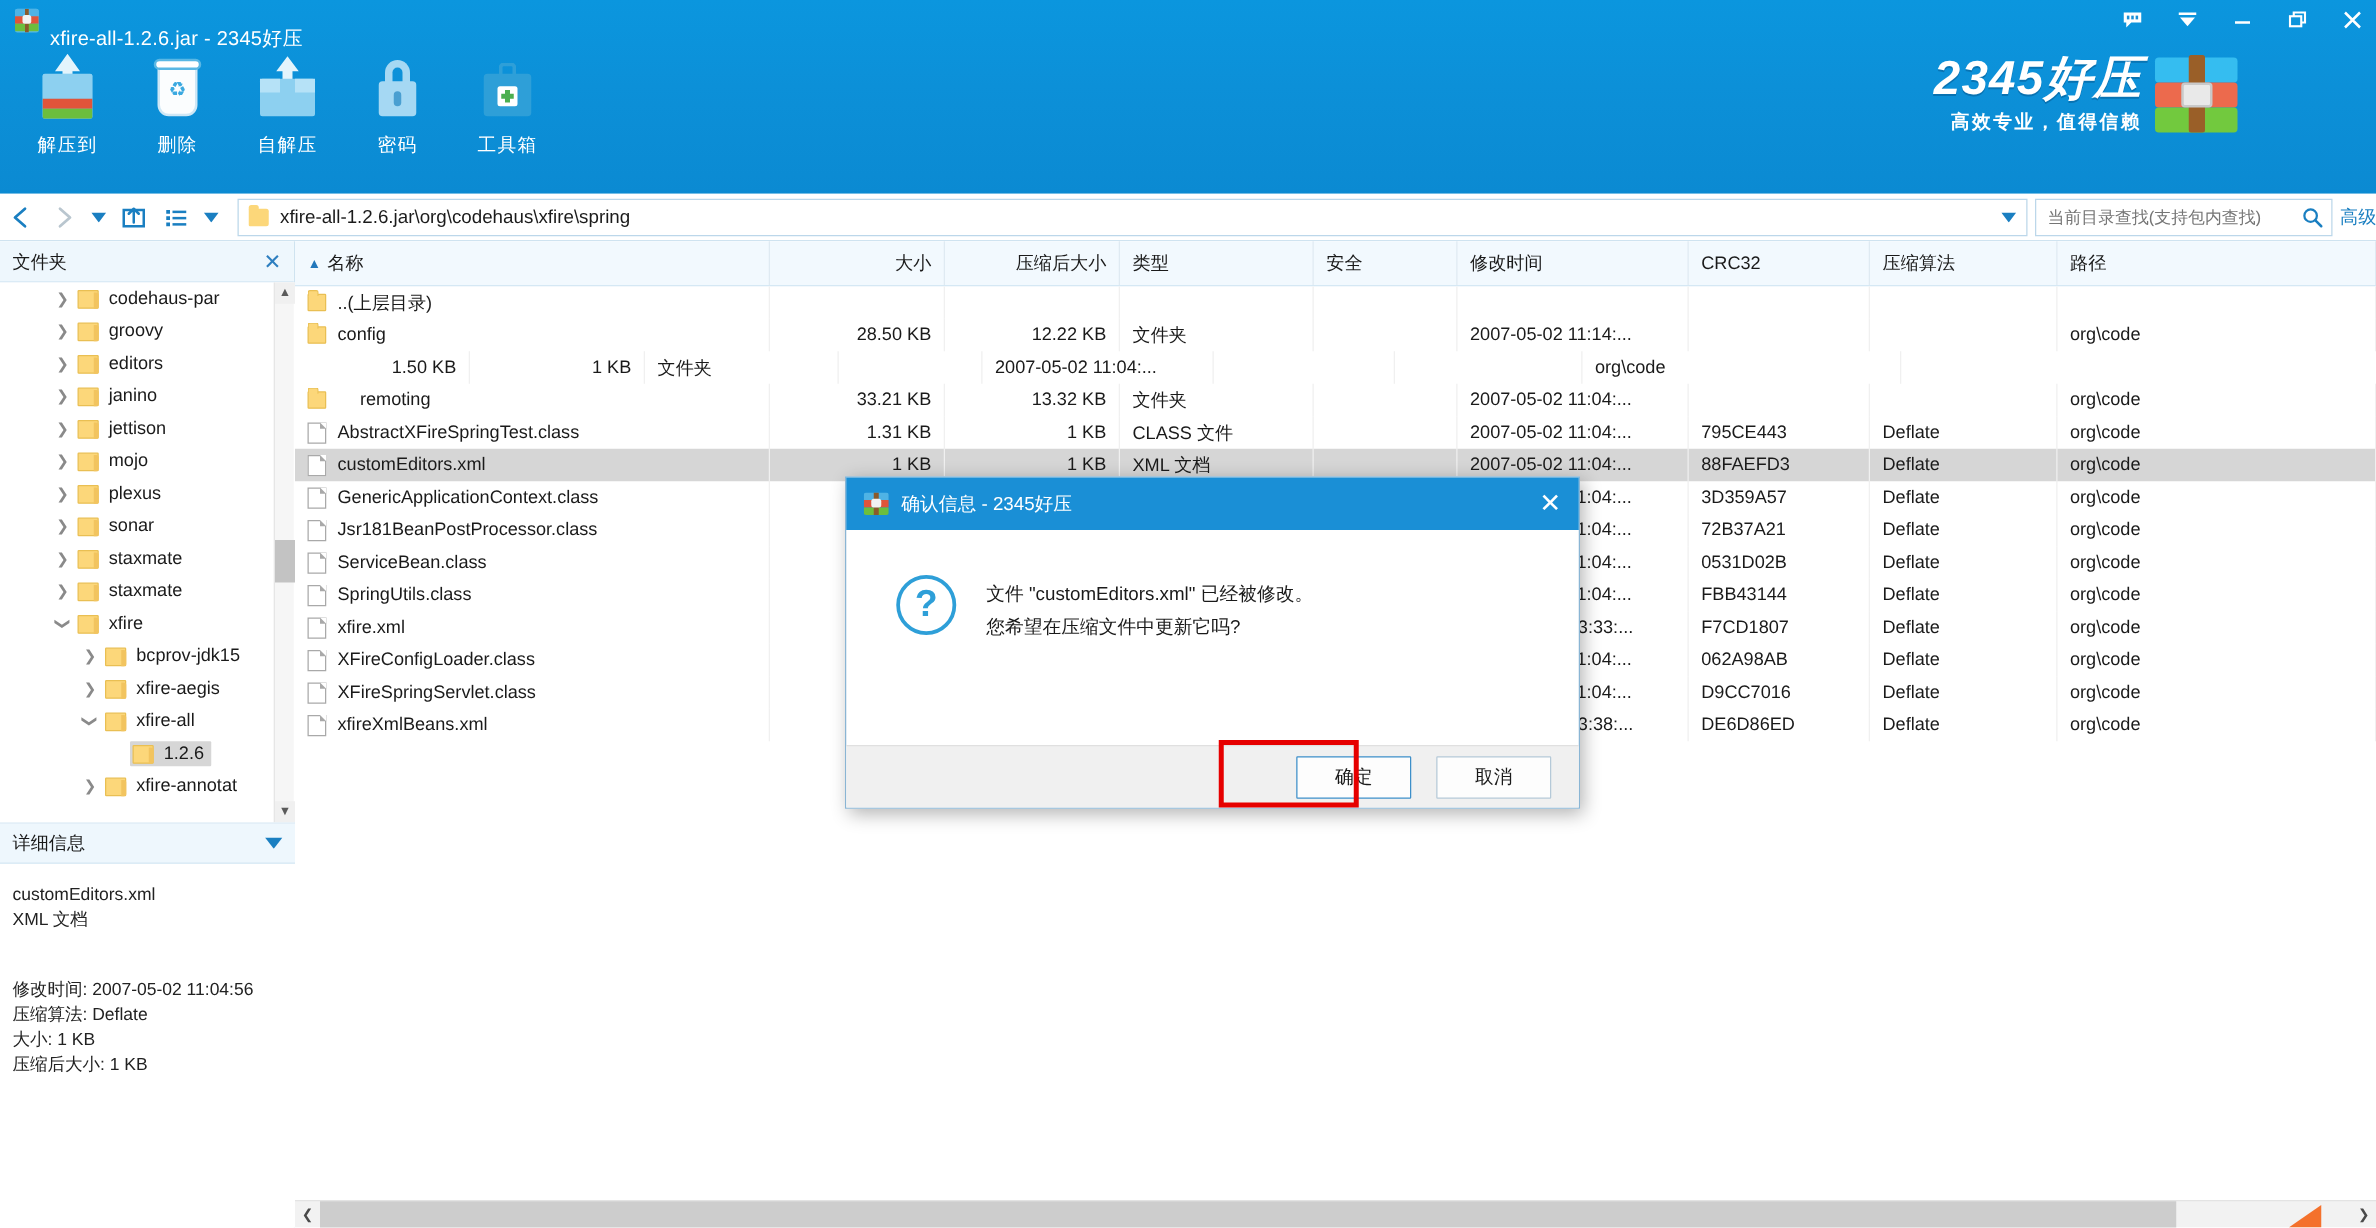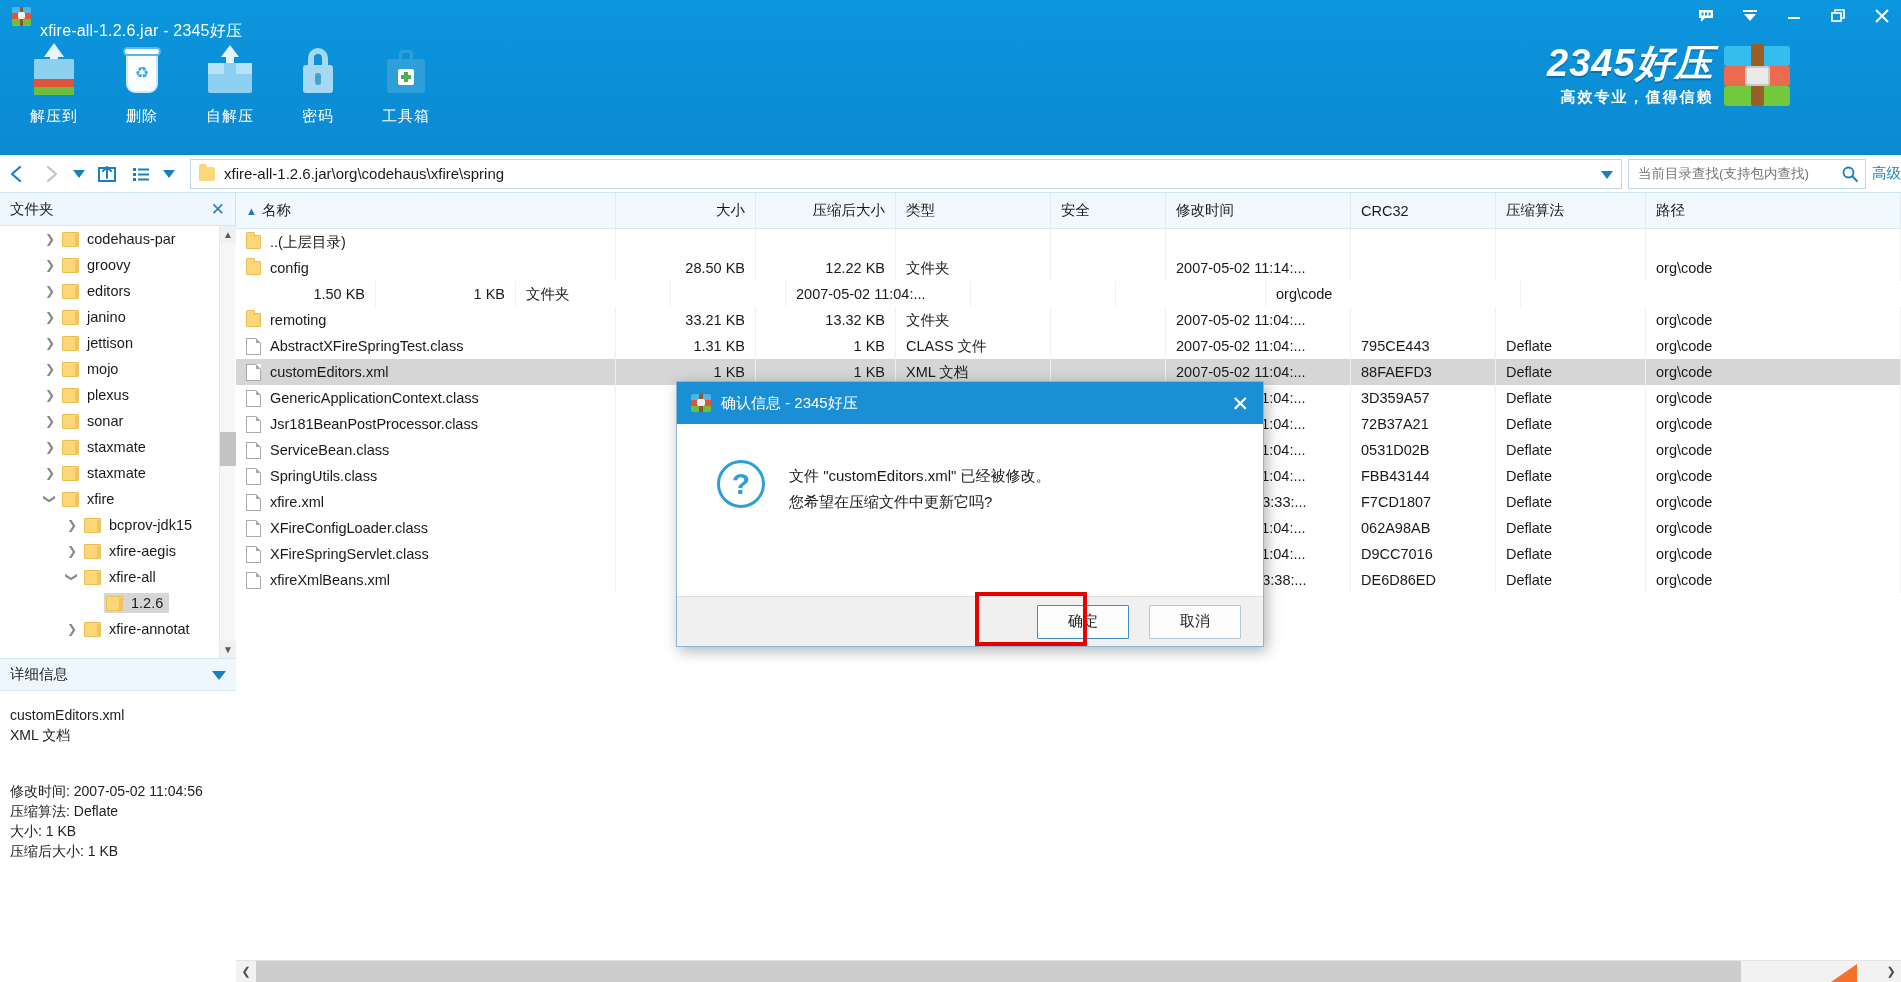--- a/index.html
+++ b/index.html
@@ -714,21 +714,21 @@
             <span></span>
           </div>
           <div class="cell" style="width: 150px; flex: 0 0 150px;">
             <span></span>
           </div>
           <div class="cell" style="width: 255px; flex: 0 0 255px;">
             <span>org\code</span>
           </div>
         </div>
         <div class="row">
-          <div class="cell" style="width: 380px; flex: 0 0 380px;">
+          <div class="cell" style="width: 380px; flex: 0 0 380px; gap: 18px;">
             <span class="fi folder"></span>
             <span>remoting</span>
           </div>
           <div class="cell num" style="width: 140px; flex: 0 0 140px;">
             <span>33.21 KB</span>
           </div>
           <div class="cell num" style="width: 140px; flex: 0 0 140px;">
             <span>13.32 KB</span>
           </div>
           <div class="cell" style="width: 155px; flex: 0 0 155px;">

